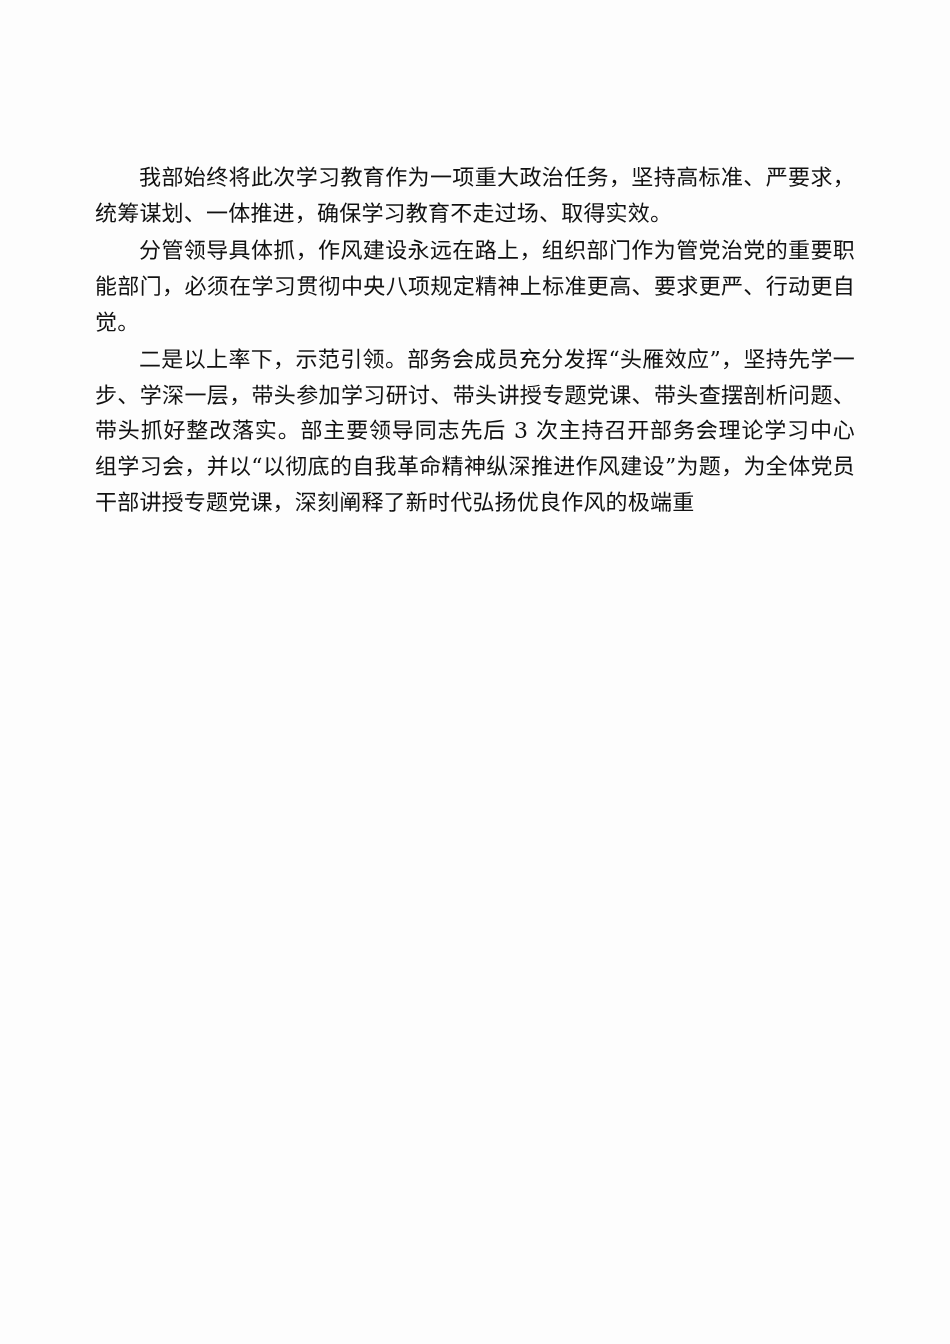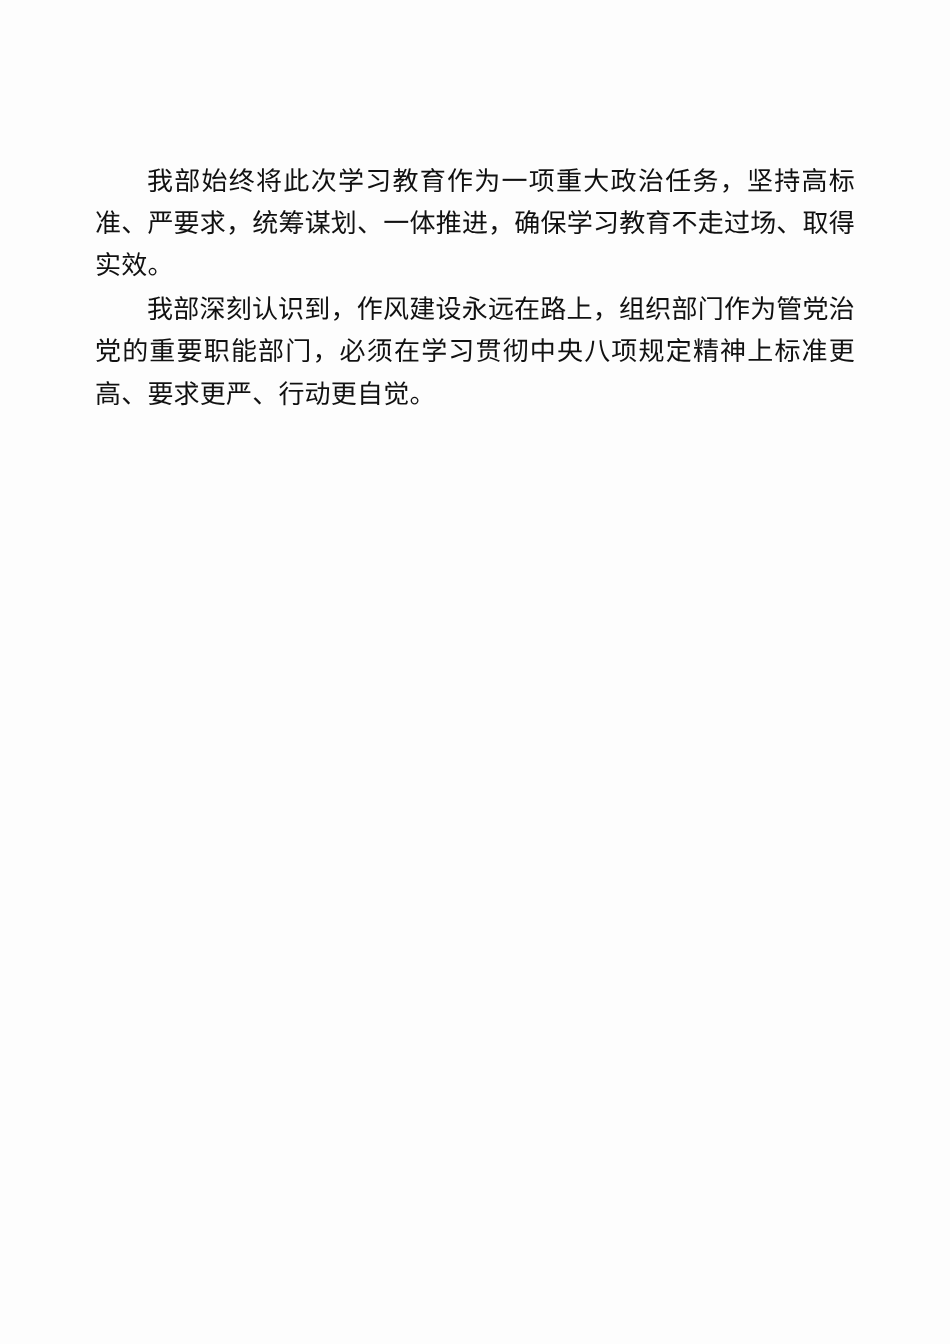--- a/index.html
+++ b/index.html
@@ -16,21 +16,21 @@
   }
   .page {
     position: relative;
     width: 950px;
     height: 1344px;
     background: #fdfdfd;
     box-sizing: border-box;
     padding: 160px 95px 60px 95px;
   }
   .doc-body {
-    font-size: 26px;
+    font-size: 22px;
     line-height: 1.62;
     text-align: justify;
     text-justify: inter-ideograph;
     letter-spacing: 0.2px;
   }
   .para {
     margin: 0 0 2px 0;
     text-indent: 2em;
     font-weight: 500;
   }
@@ -40,15 +40,16 @@
   .para.tight {
     margin-bottom: 0;
   }
 </style>
 </head>
 <body>
 
 <div class="page">
   <div class="doc-body">
     <p class="para">我部始终将此次学习教育作为一项重大政治任务，坚持高标准、严要求，统筹谋划、一体推进，确保学习教育不走过场、取得实效。</p>
-    <p class="para">我部深刻认识到，作风建设永远在路上，组织部门作为管党治党的重要职能部门，必须在学习贯彻中央八项规定精神上标准更高、要求更严、行动更自觉。</p>
+    <p class="para">分管领导具体抓，作风建设永远在路上，组织部门作为管党治党的重要职能部门，必须在学习贯彻中央八项规定精神上标准更高、要求更严、行动更自觉。</p>
+    <p class="para tight">二是以上率下，示范引领。部务会成员充分发挥“头雁效应”，坚持先学一步、学深一层，带头参加学习研讨、带头讲授专题党课、带头查摆剖析问题、带头抓好整改落实。部主要领导同志先后 3 次主持召开部务会理论学习中心组学习会，并以“以彻底的自我革命精神纵深推进作风建设”为题，为全体党员干部讲授专题党课，深刻阐释了新时代弘扬优良作风的极端重</p>
   </div>
 </div>
 
 </body></html>

